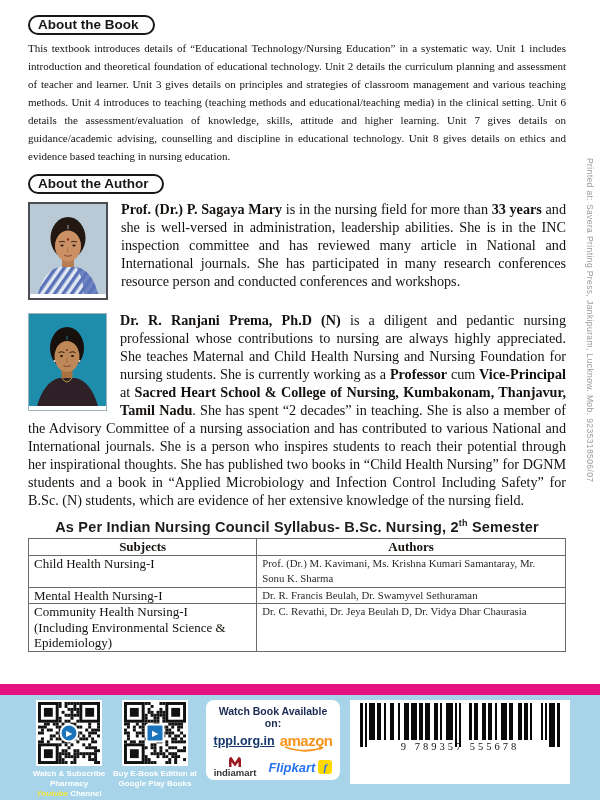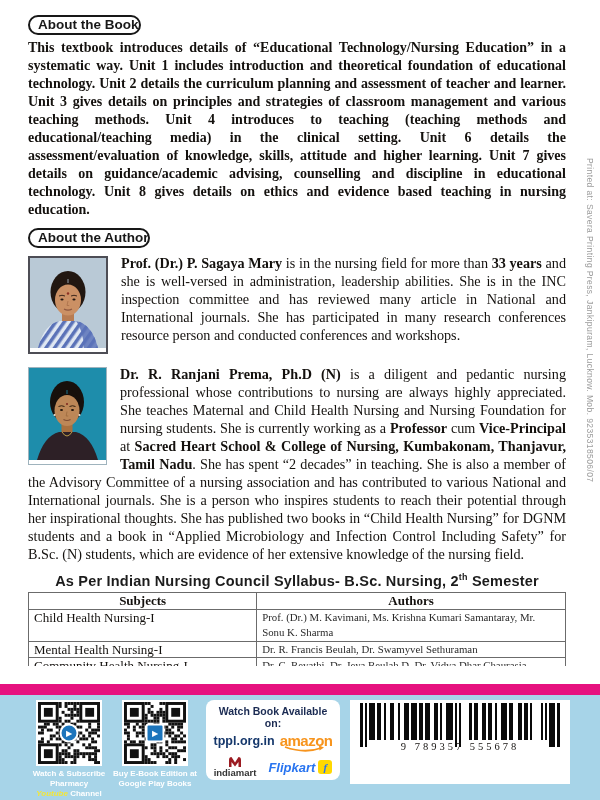--- a/index.html
+++ b/index.html
@@ -1,21 +1,21 @@
 <!DOCTYPE html>
 <html><head>
 <meta charset="utf-8">
 <style>
   html,body{margin:0;padding:0;}
   body{width:600px;height:800px;background:#fff;position:relative;overflow:hidden;
        font-family:"Liberation Serif",serif;color:#14110e;}
   .content{box-sizing:border-box;height:666px;overflow:hidden;padding:15px 34px 0 28px;}
   .section-label{display:inline-block;border:2px solid #181818;border-radius:10px;
-       padding:0 0 1px 8px;font:bold 13.5px "Liberation Sans",sans-serif;color:#181818;background:#fff;}
-  .book-text{margin:4px 0 9px 0;font-size:14px;line-height:18px;text-align:justify;font-weight:bold;}
+       padding:0 14px 1px 8px;font:bold 13.5px "Liberation Sans",sans-serif;color:#181818;background:#fff;}
+  .book-text{margin:4px 0 9px 0;font-size:11px;line-height:18px;text-align:justify;}
   .author-block{margin-top:6px;text-align:justify;font-size:14.2px;line-height:18px;}
   .author-block:after{content:"";display:block;clear:both;}
   .photo{float:left;margin:2px 13px 5px 0;display:block;}
   .photo1{border:2px solid #4d4d55;}
   .photo2{border:1px solid #9fb3bd;}
   .syll-title{margin:9px 0 3px 0;text-align:center;
        font:bold 14.5px "Liberation Sans",sans-serif;letter-spacing:.2px;color:#1c1c1c;}
   .syll-title sup{font-size:9px;}
   table.syllabus{width:100%;border-collapse:collapse;}
   table.syllabus th,table.syllabus td{border:1px solid #6b6b6b;padding:0 5px;vertical-align:top;}
@@ -32,21 +32,21 @@
        width:19px;height:19px;background:#1c75bc;border:2px solid #fff;box-sizing:border-box;
        color:#fff;font-size:8px;line-height:15px;text-align:center;}
   .qr-logo.round{border-radius:50%;}
   .qr-logo.square{border-radius:3px;}
   .qr-cap{margin-top:3px;font:bold 8px "Liberation Sans",sans-serif;color:#fff;line-height:10px;}
   .c-yellow{color:#f2e63a;font-style:italic;}
   .also-box{flex:none;width:134px;background:#fff;border-radius:8px;margin-left:8px;
        padding:5px 4px 4px 4px;box-sizing:border-box;height:80px;text-align:center;}
   .also-head{font:bold 10.5px "Liberation Sans",sans-serif;color:#1a2a52;}
   .logo-row{display:flex;justify-content:center;align-items:center;gap:5px;margin-top:3px;}
-  .tppl{font:bold 12.5px "Liberation Sans",sans-serif;color:#15376b;}
+  .tppl{font:bold 12.5px "Liberation Sans",sans-serif;color:#15376b;text-decoration:underline;}
   .amazon-wrap{position:relative;display:inline-block;}
   .amazon-text{font:bold 15px "Liberation Sans",sans-serif;color:#f7941d;letter-spacing:-.5px;}
   .amazon-wrap svg{position:absolute;left:3px;bottom:-4px;}
   .indiamart{display:flex;flex-direction:column;align-items:center;line-height:9px;}
   .indiamart-text{font:bold 9.5px "Liberation Sans",sans-serif;color:#333;}
   .flipkart{display:flex;align-items:center;gap:3px;}
   .flipkart-text{font:bold italic 13px "Liberation Sans",sans-serif;color:#2874f0;}
   .flipkart-badge{width:14px;height:14px;background:#ffd800;border-radius:3px;
        font:bold italic 11px "Liberation Serif",serif;color:#2874f0;text-align:center;line-height:14px;}
   .isbn-box{flex:none;width:220px;background:#fff;margin-left:10px;padding:2px 6px 3px 6px;

